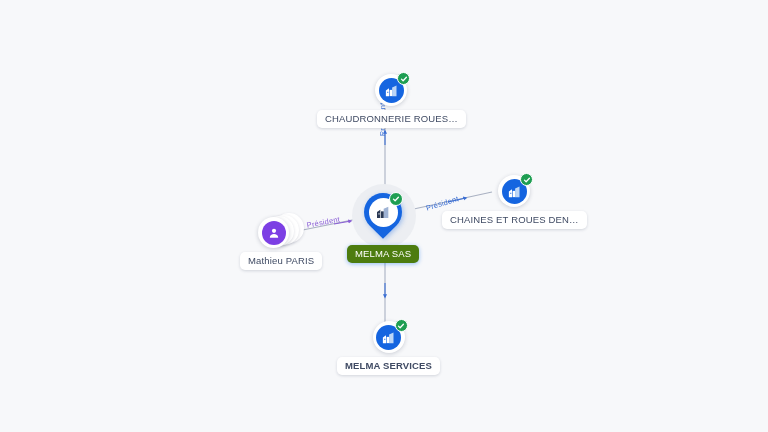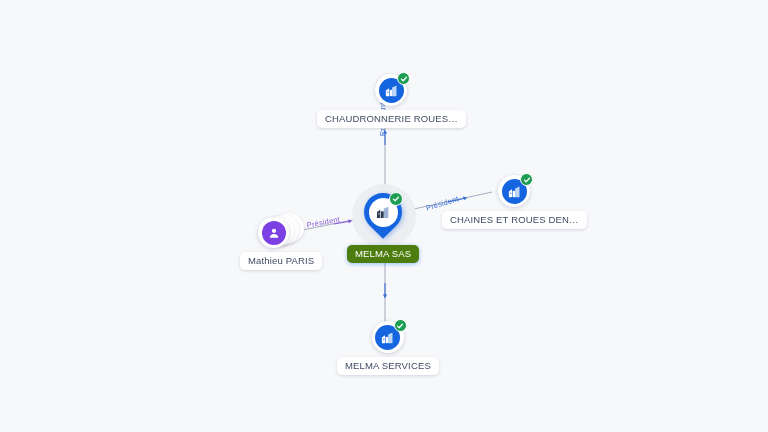--- a/index.html
+++ b/index.html
@@ -233,21 +233,21 @@
     background: #4d7c0f;
     color: #ffffff;
     box-shadow: 0 1px 4px rgba(24,119,242,0.45);
   }
 
   
   #node-chaudronnerie { left: 317px; top: 74px;  }
   #node-melma-sas     { left: 347px; top: 193px; z-index: 5; }
   #node-chaines       { left: 442px; top: 175px; }
   #node-mathieu       { left: 240px; top: 212px; }
-  #node-melma-services{ left: 337px; top: 321px; }
+  #node-melma-services{ left: 337px; top: 321px; font-weight: bold; }
 </style>
 </head>
 <body>
 
 <div id="graph-canvas">
 
   <svg id="edges-layer" viewBox="0 0 768 432" xmlns="http://www.w3.org/2000/svg">
     <defs>
       <marker id="arrow-blue" viewBox="0 0 8 8" refX="4" refY="4" markerWidth="5" markerHeight="5" orient="auto-start-reverse">
         <path d="M0,1 L6,4 L0,7 z" fill="#3b6fd4"></path>

